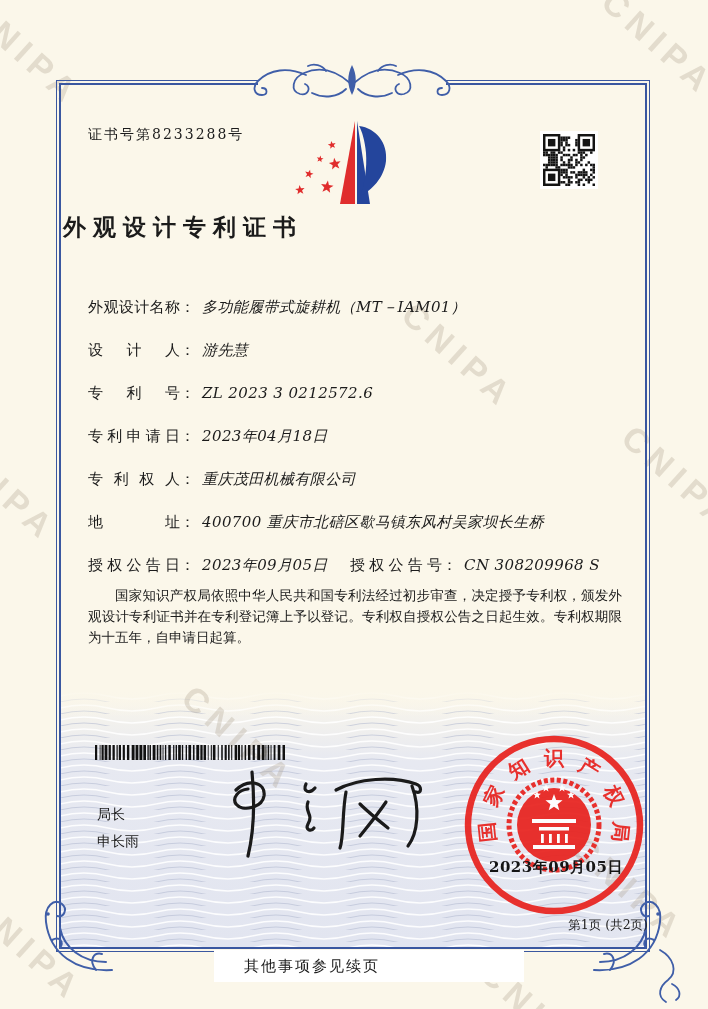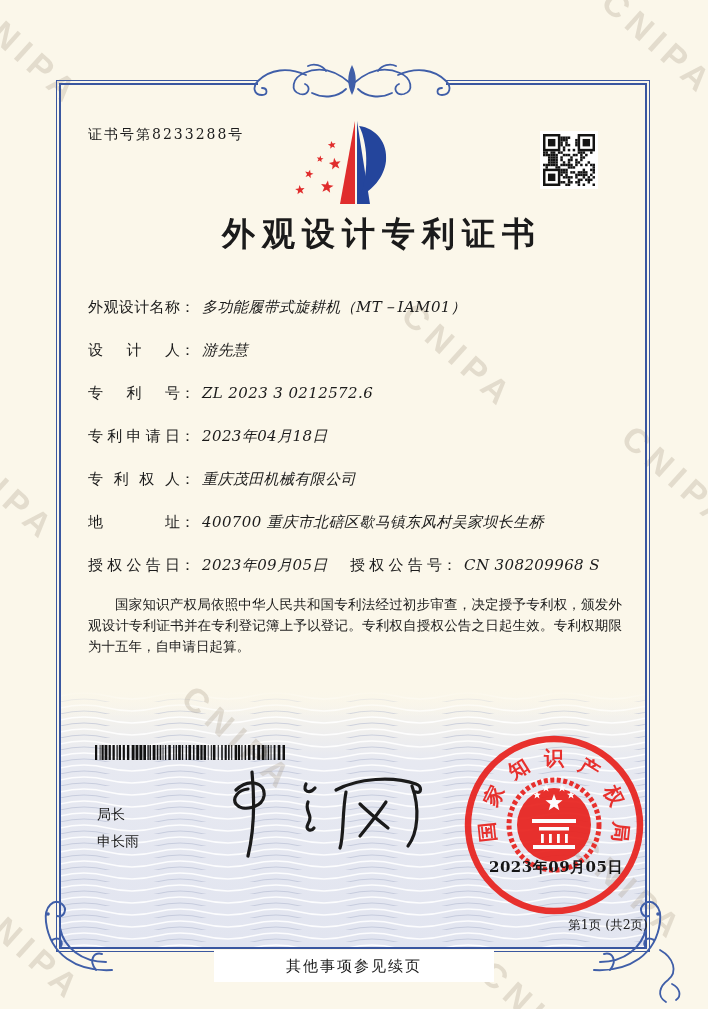--- a/index.html
+++ b/index.html
@@ -24,45 +24,45 @@
   
   .wave-zone{position:absolute; left:60px; top:690px; width:585px; height:257px; z-index:1;}
   
   .flourish-top{position:absolute; left:242px; top:57px; width:220px; height:46px; z-index:4;}
   .flourish-corner{position:absolute; z-index:4;}
   
   .cert-no{position:absolute; left:88px; top:126px; font-size:14px; letter-spacing:2px; z-index:5;text-align:center;}
   .logo{position:absolute; left:292px; top:112px; width:100px; height:98px; z-index:5;}
   .qr{position:absolute; left:540px; top:131px; width:58px; height:58px; z-index:5;}
   .title{position:absolute; left:56px; top:212px; width:645px; margin:0;
-    text-align:center; font-size:33px; font-weight:bold; letter-spacing:7px;
+    font-size:23px; font-weight:bold; letter-spacing:7px;
     text-indent:7px; z-index:5;}
   .field-row{position:absolute; left:88px; width:560px; height:22px;
     font-size:15px; z-index:5; white-space:nowrap;}
   .flabel{display:inline-block; width:92px; text-align:justify; text-align-last:justify; vertical-align:top;}
   .fcolon{display:inline-block; vertical-align:top;}
   .fvalue{margin-left:7px; letter-spacing:0.4px;font-style:italic;}
   .field-sub{position:absolute; left:262px; top:0;}
   .body-text{position:absolute; left:88px; top:585px; width:534px;
-    font-size:13.5px; line-height:21px; text-align:justify; z-index:5;margin-top:9px;}
+    font-size:13.5px; line-height:21px; text-align:justify; z-index:5;}
   .body-text p{margin:0 0 3px 0; text-indent:2em;}
   .barcode{position:absolute; left:95px; top:745px; width:190px; height:15px; z-index:5;}
   .signer-title{position:absolute; left:97px; top:806px; font-size:14px;
     font-family:"Liberation Sans",sans-serif; z-index:5;}
   .signer-name{position:absolute; left:97px; top:833px; font-size:14px;
     font-family:"Liberation Sans",sans-serif; z-index:5;}
   .signature{position:absolute; left:208px; top:768px; width:225px; height:96px; z-index:5;}
   .seal{position:absolute; left:462px; top:733px; width:184px; height:184px; z-index:6; opacity:0.93;}
   .seal-date{position:absolute; left:468px; top:858px; width:176px; text-align:center;
     font-size:15px; font-weight:600; letter-spacing:0.5px; color:#151515; z-index:7;}
   .page-info{position:absolute; left:56px; top:917px; width:592px; text-align:right;
     font-size:12.5px; color:#222; z-index:5;}
   .cont-strip{position:absolute; left:214px; top:950px; width:280px; height:32px;
-    background:#ffffff; text-align:center; line-height:32px; font-size:15px;
-    letter-spacing:2px; z-index:5;}
+    background:#ffffff; line-height:32px; font-size:15px;
+    letter-spacing:2px; z-index:5;padding-left:30px;}
 </style>
 </head>
 <body>
 
 <div class="page">
 
   <span class="wm" style="left:-14px;top:-8px">CNIPA</span>
   <span class="wm" style="left:620px;top:-18px">CNIPA</span>
   <span class="wm" style="left:420px;top:295px">CNIPA</span>
   <span class="wm" style="left:-38px;top:428px">CNIPA</span>

